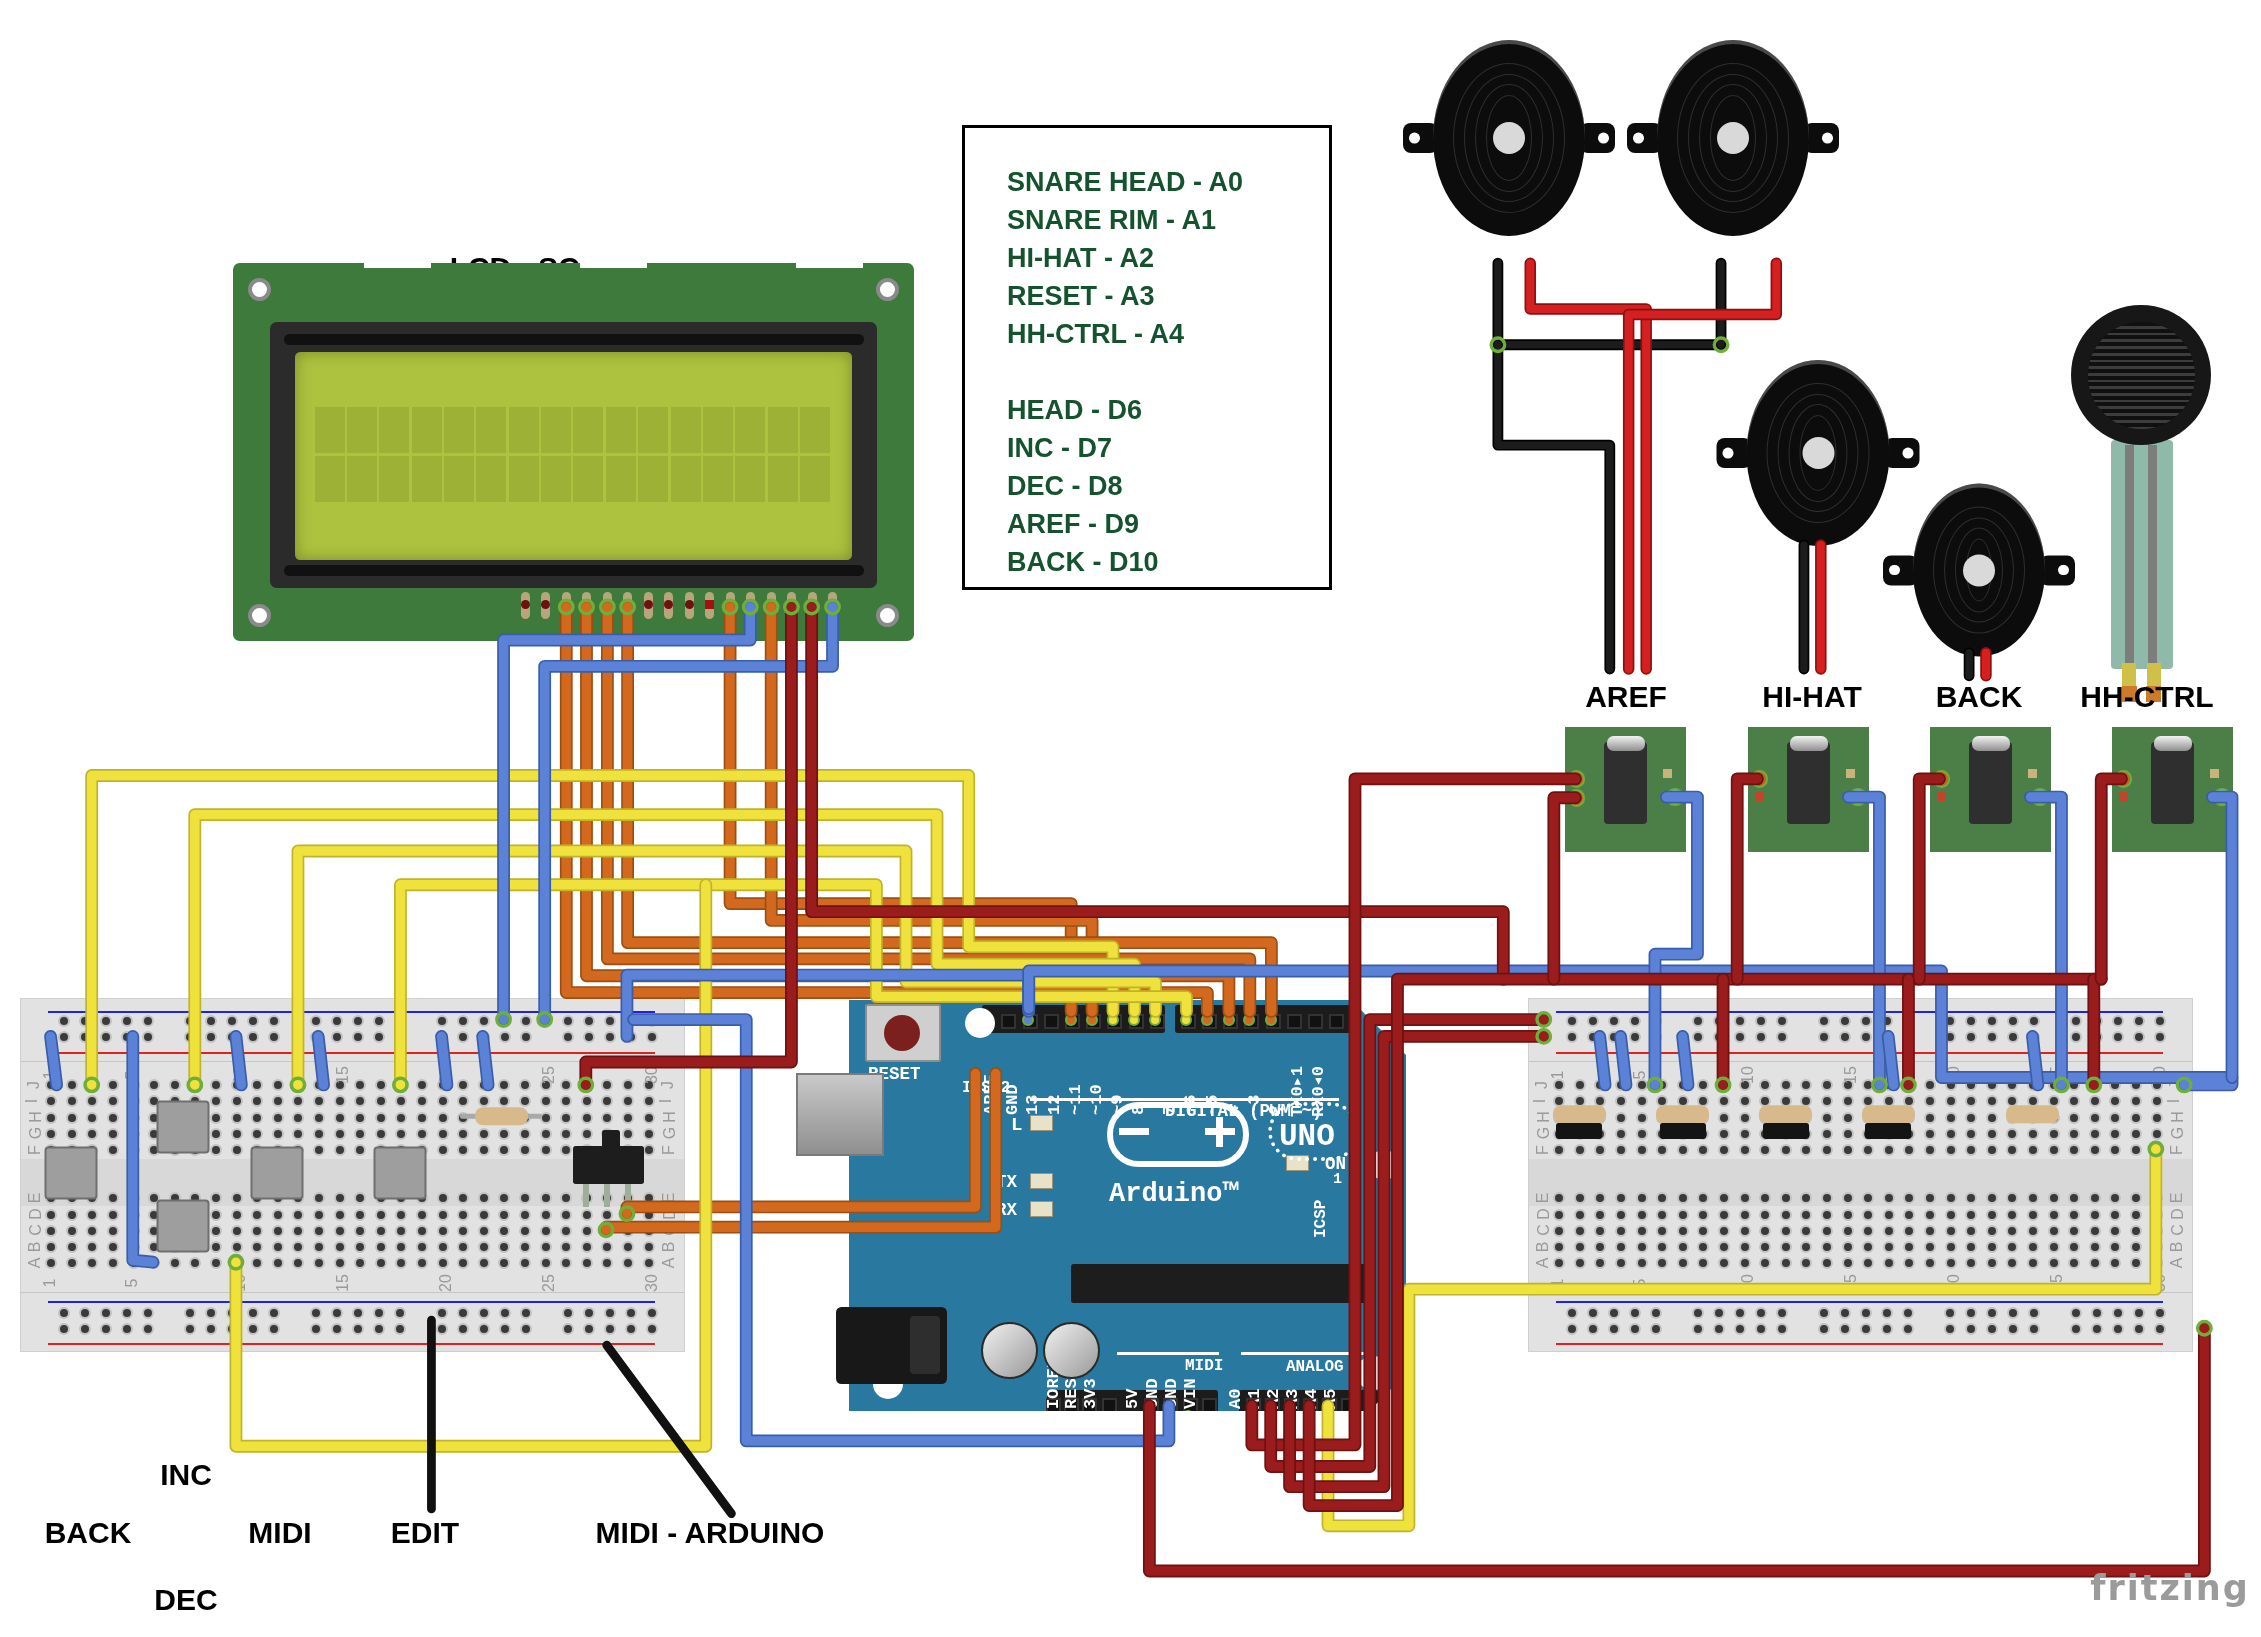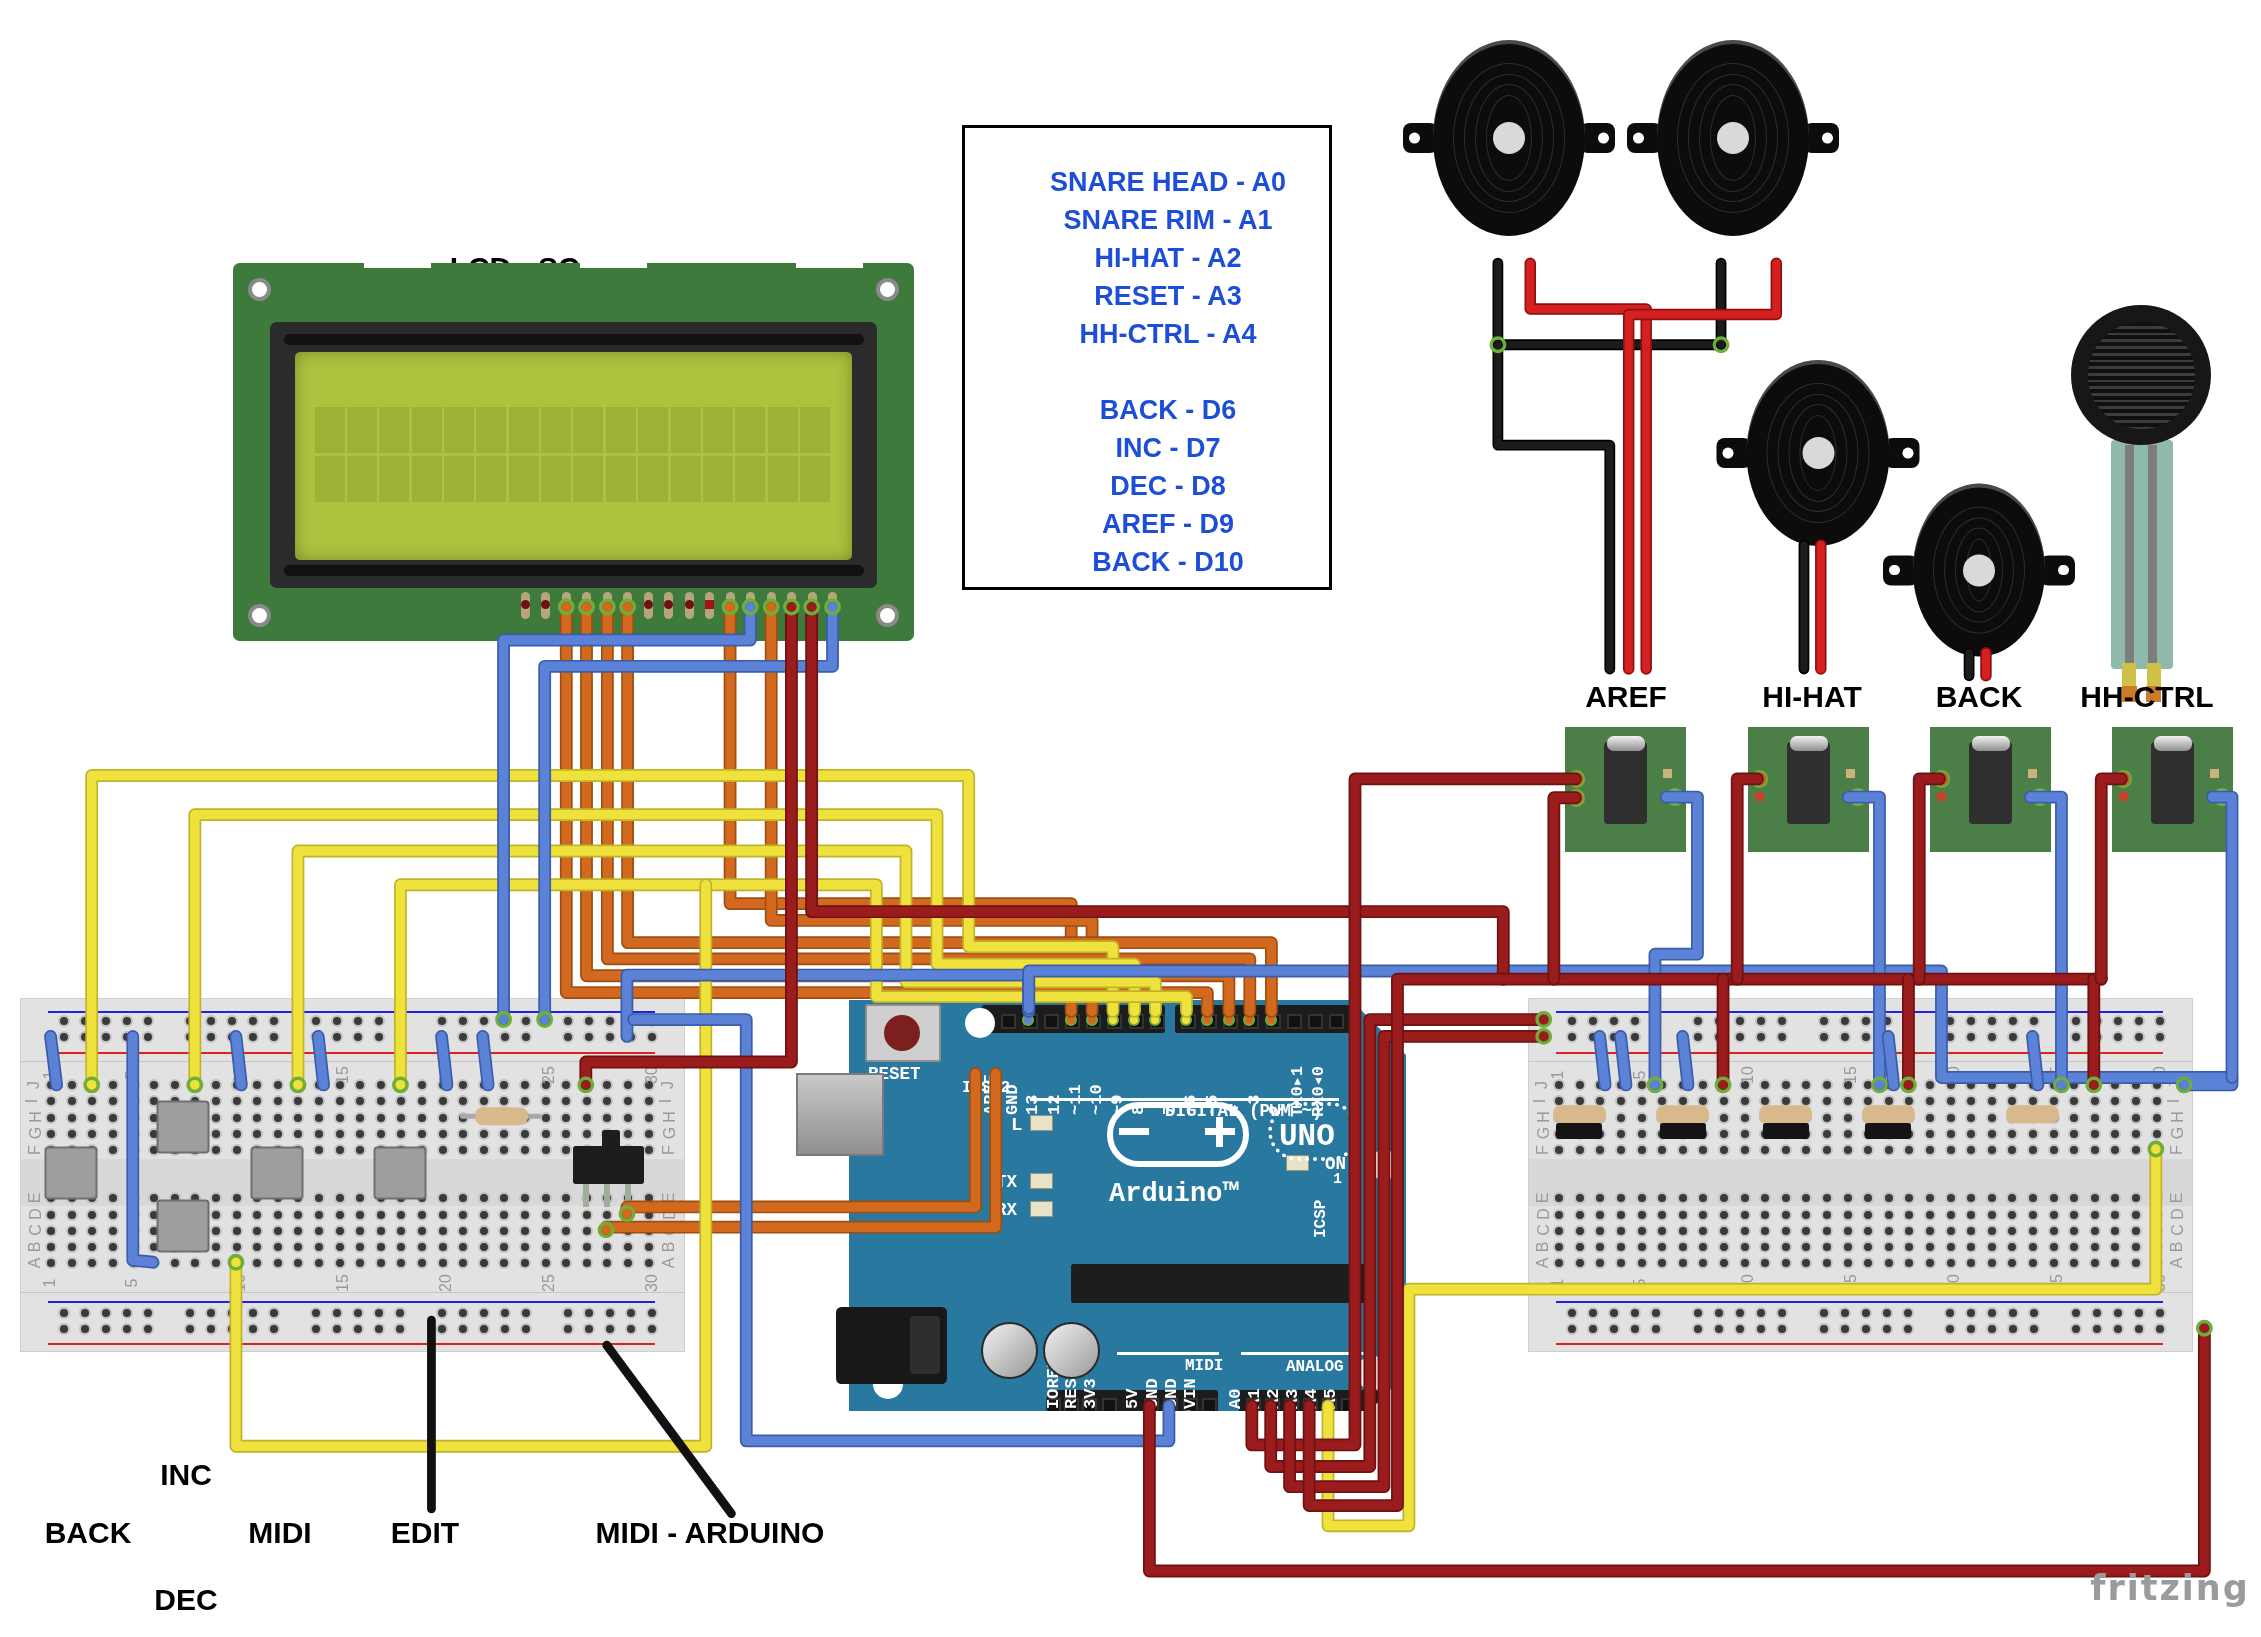--- a/index.html
+++ b/index.html
@@ -4,21 +4,21 @@
 <style>
   html,body{margin:0;padding:0;background:#fff;}
   #canvas{position:relative;width:2261px;height:1638px;background:#ffffff;overflow:hidden;
           font-family:"Liberation Sans",sans-serif;}
   .abs{position:absolute;}
   .lbl{position:absolute;font-weight:bold;color:#000;white-space:nowrap;transform:translate(-50%,0);}
   .big{font-size:30px;}
   
   #pinbox{position:absolute;left:962px;top:125px;width:370px;height:465px;border:3.4px solid #000;
           background:#fff;box-sizing:border-box;padding:35px 0 0 42px;}
-  #pinbox div{font-size:27px;font-weight:bold;line-height:38px;color:#1d4ed8;text-align:center;}
+  #pinbox div{font-size:27px;font-weight:bold;line-height:38px;color:#14532d;}
   
   #lcd{position:absolute;left:233px;top:263px;width:681px;height:378px;background:#3d7a3c;border-radius:6.7px;}
   #lcd .bezel{position:absolute;left:37px;top:59px;width:607px;height:266px;background:#2b2b2b;border-radius:6.7px;}
   #lcd .bezbar{position:absolute;left:13.5px;height:10.8px;width:580px;background:#111;border-radius:5.4px;}
   #lcd .screen{position:absolute;left:62px;top:89px;width:557px;height:208px;background:#adc23f;border-radius:5.4px;
                box-shadow:inset 0 0 15px rgba(60,70,10,.45);}
   #lcd .cell{position:absolute;width:30px;height:46px;background:#9cb135;}
   #lcd .tab{position:absolute;width:67px;height:9.4px;background:#fff;}
   #lcd .mhole{position:absolute;width:23px;height:23px;border-radius:50%;background:#fff;border:4px solid #8a8a8a;box-sizing:border-box;}
   #lcd .pad{position:absolute;top:329px;width:9.4px;height:27px;background:#b6a67c;border-radius:4.7px;}
@@ -159,21 +159,21 @@
       </div>
   </div>
 
   <div id="pinbox">
       <div>SNARE HEAD - A0</div>
       <div>SNARE RIM - A1</div>
       <div>HI-HAT - A2</div>
       <div>RESET - A3</div>
       <div>HH-CTRL - A4</div>
       <div>&nbsp;</div>
-      <div>BACK - D6</div>
+      <div>HEAD - D6</div>
       <div>INC - D7</div>
       <div>DEC - D8</div>
       <div>AREF - D9</div>
       <div>BACK - D10</div>
     </div>
 
   <div id="piezos">
       <div class="piezo" style="left:1509px;top:138px;width:152px;height:196px;">
         <div class="ear" style="left:-30px;"></div>
         <div class="ear" style="right:-30px;"></div>

